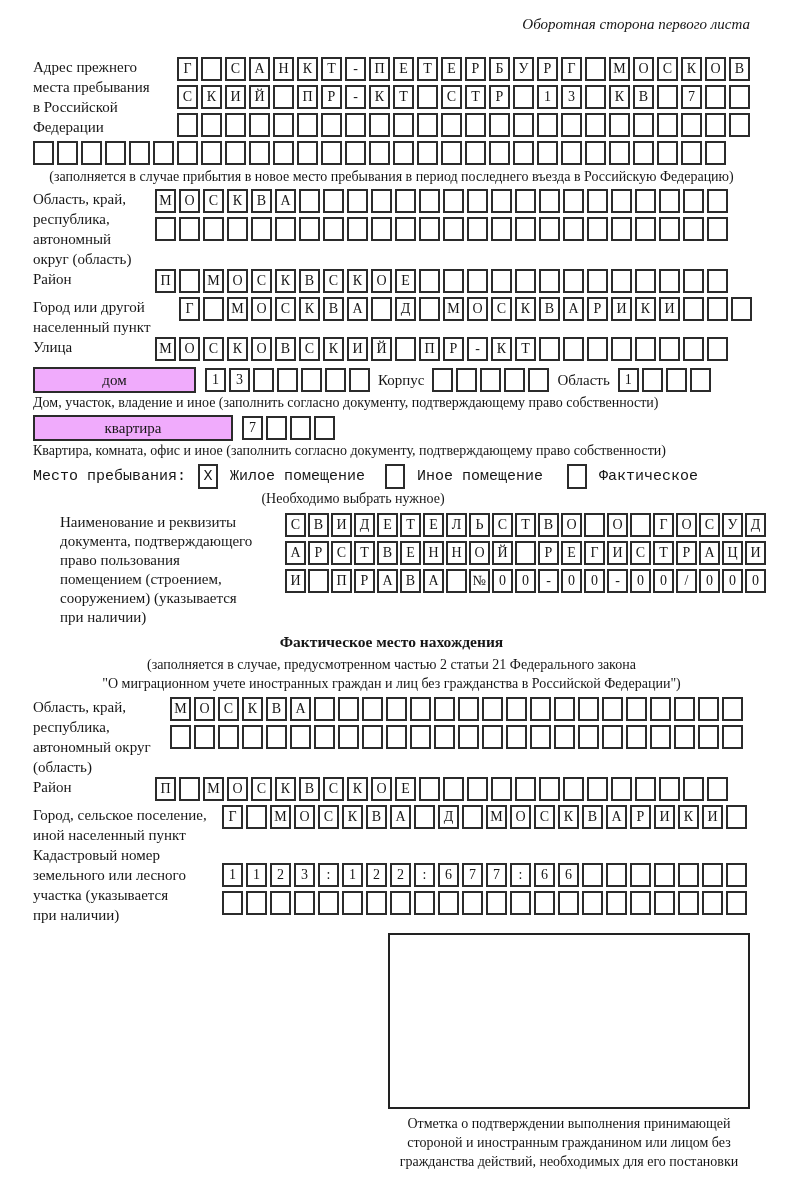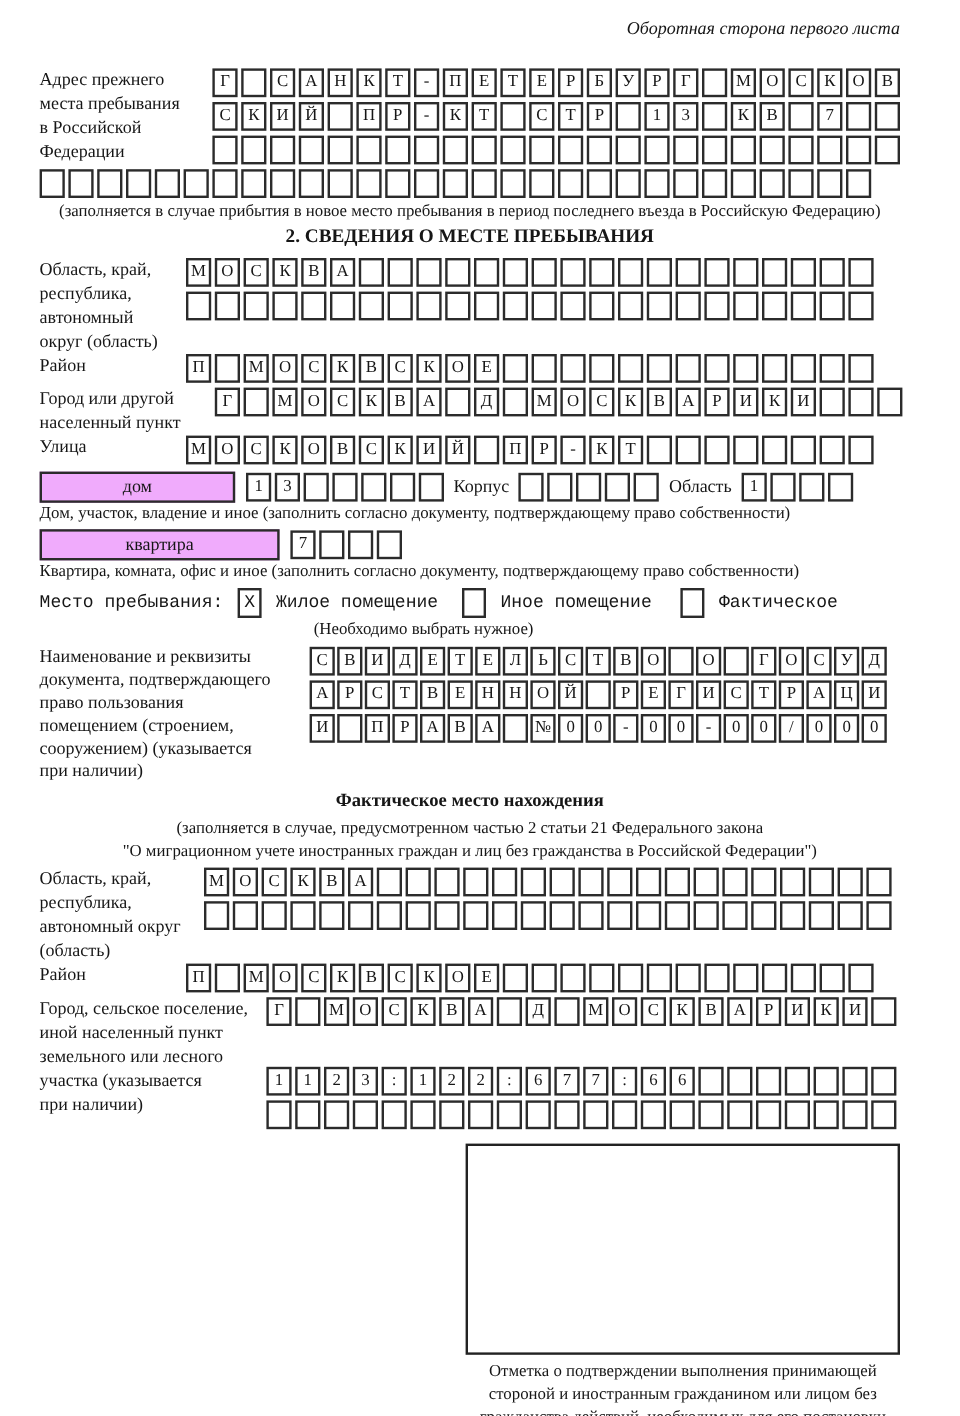--- a/index.html
+++ b/index.html
@@ -8,21 +8,21 @@
     padding:16px 50px 0 33px;background:#fff;position:relative;overflow:hidden;
     font-family:"Liberation Serif","DejaVu Serif",serif;color:#161616;
   }
   .hdr{text-align:right;font-size:15px;font-style:italic;}
   .grp{display:flex;align-items:flex-start;}
   .lbl{font-size:15px;line-height:20px;flex-shrink:0;}
   .lbl.w144{width:144px;}
   .lbl.w122{width:122px;}
   .lbl.w137{width:137px;}
   .lbl.w189{width:189px;}
-  .lbl.w225{width:225px;line-height:19px;}
+  .lbl.w225{width:225px;line-height:19px;margin-left:27px;}
   .cellcol{display:flex;flex-direction:column;}
   .cellrow{display:flex;gap:3px;margin-bottom:4px;}
   .cellrow.tight{gap:2px;}
   .cell{
     width:21px;height:24px;box-sizing:border-box;border:2px solid #2b2b2b;
     display:flex;align-items:center;justify-content:center;
     font-size:14px;background:#fff;flex-shrink:0;
   }
   .indent1{margin-left:24px;}
   .mt24{margin-top:24px;font-family:Liberation Serif, serif;}
@@ -172,21 +172,20 @@
       <div class="cell"></div>
       <div class="cell"></div>
       <div class="cell"></div>
       <div class="cell"></div>
       <div class="cell"></div>
       <div class="cell"></div>
       <div class="cell"></div>
     </div>
   <div class="note">(заполняется в случае прибытия в новое место пребывания в период последнего въезда в Российскую Федерацию)</div>
 
-  <div class="h2">2. СВЕДЕНИЯ О МЕСТЕ ПРЕБЫВАНИЯ</div>
 
   <div class="grp">
     <div class="lbl w122">
         <div>Область, край,</div>
         <div>республика,</div>
         <div>автономный</div>
         <div>округ (область)</div>
       </div>
     <div class="cellcol">
       <div class="cellrow">
@@ -595,20 +594,21 @@
         <div class="cell">Р</div>
         <div class="cell">И</div>
         <div class="cell">К</div>
         <div class="cell">И</div>
         <div class="cell"></div>
       </div>
   </div>
 
   <div class="grp">
     <div class="lbl w189">
+        <div>Кадастровый номер</div>
         <div>земельного или лесного</div>
         <div>участка (указывается</div>
         <div>при наличии)</div>
       </div>
     <div class="cellcol" style="margin-top:18px">
       <div class="cellrow">
           <div class="cell">1</div>
           <div class="cell">1</div>
           <div class="cell">2</div>
           <div class="cell">3</div>

